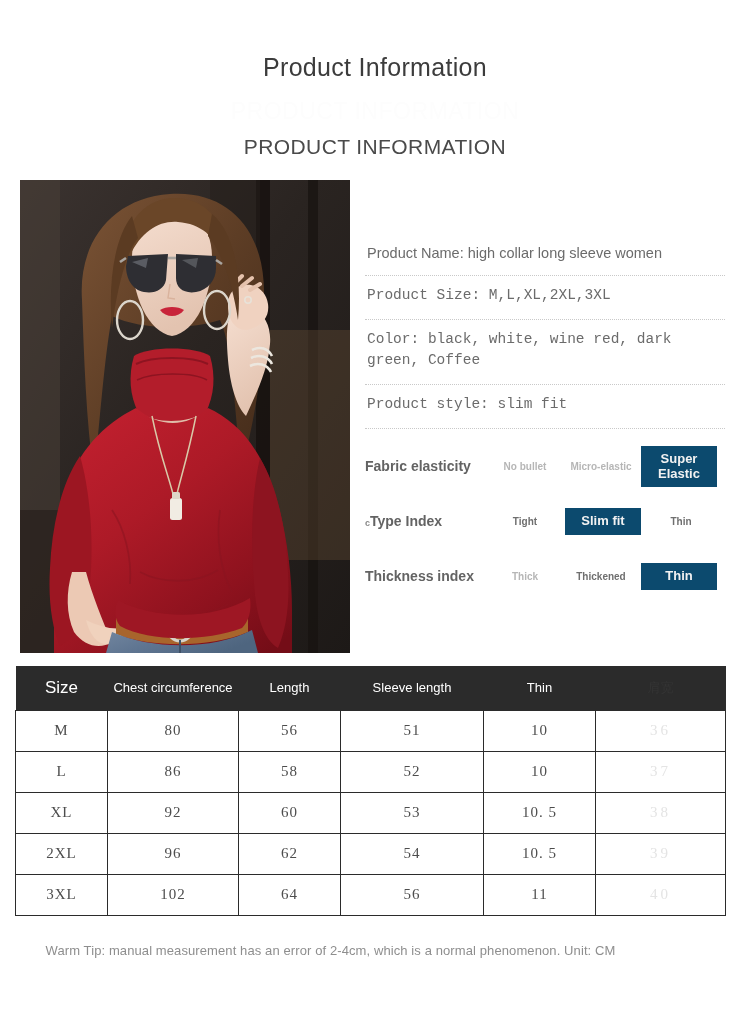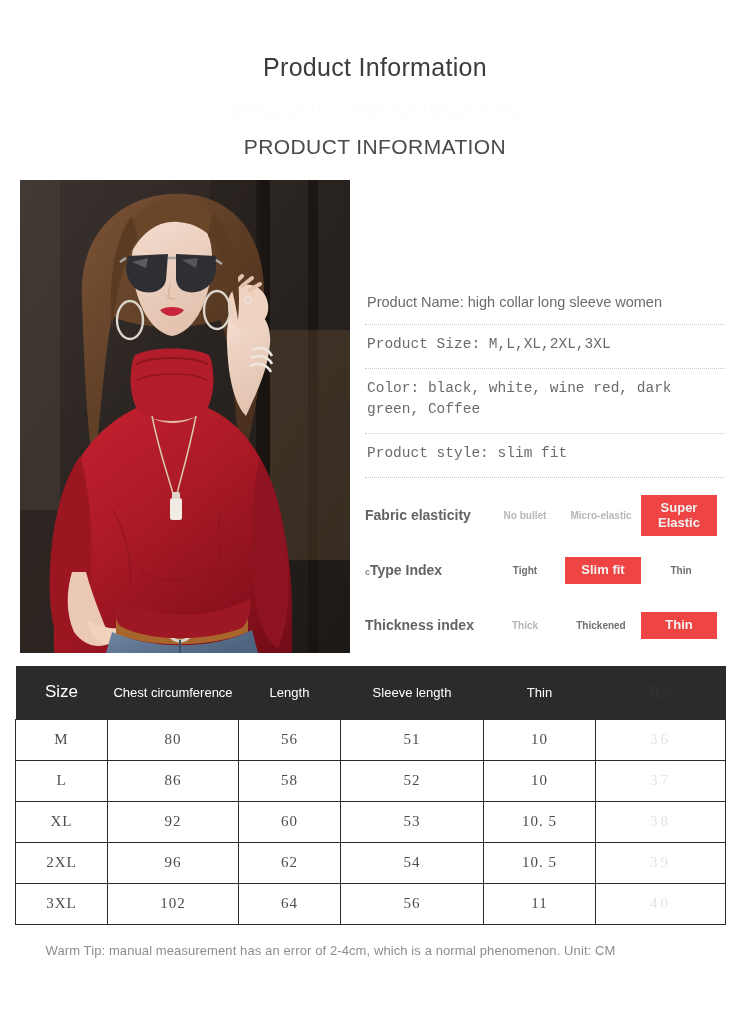--- a/index.html
+++ b/index.html
@@ -45,21 +45,21 @@
     line-height: 1.2;
   }
 
   
   .content-row {
     position: absolute;
     top: 180px;
     left: 0;
     width: 750px;
     display: flex;
-    align-items: flex-end;
+    align-items: center;
   }
 
   
   .photo-wrap {
     width: 330px;
     height: 473px;
     margin-left: 20px;
     position: relative;
     overflow: hidden;
     background: #2a2522;
@@ -106,21 +106,21 @@
   }
   .attr-opt {
     flex: 0 0 76px;
     font-size: 10px;
     color: #b6b6b6;
     text-align: center;
     line-height: 1.15;
     padding: 3px 2px;
   }
   .attr-opt.on {
-    background: #ef4444;
+    background: #0c4a6e;
     color: #f2f2f2;
     font-size: 13px;
     padding: 6px 4px;
     margin: 0 2px;
   }
   .attr-opt.dark { color: #6f6f6f; }
 
   
   .size-table-wrap {
     position: absolute;
@@ -131,21 +131,21 @@
   table.size-table {
     width: 710px;
     border-collapse: collapse;
     table-layout: fixed;
   }
   table.size-table thead th {
     background: #2b2b2b;
     color: #ffffff;
     font-weight: 400;
     font-size: 13px;
-    height: 53px;
+    height: 44px;
     text-align: center;
     border: none;
     vertical-align: middle;
   }
   table.size-table thead th.col-size { font-size: 17px; }
   table.size-table thead th.col-ghost { color: #343434; font-size: 13px; }
   table.size-table tbody td {
     border: 1px solid #2b2b2b;
     height: 41px;
     text-align: center;

